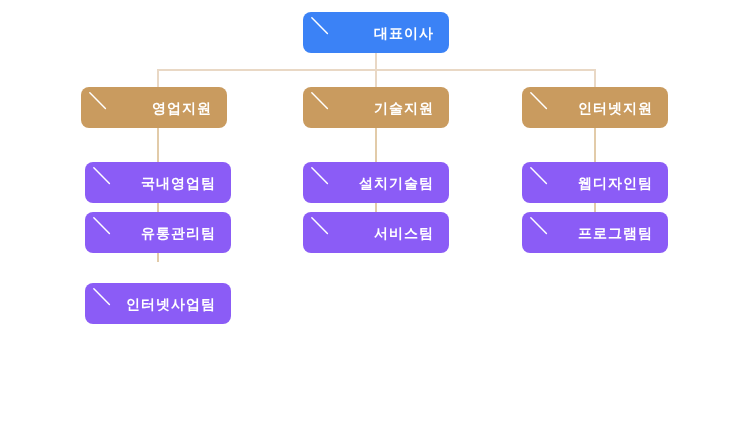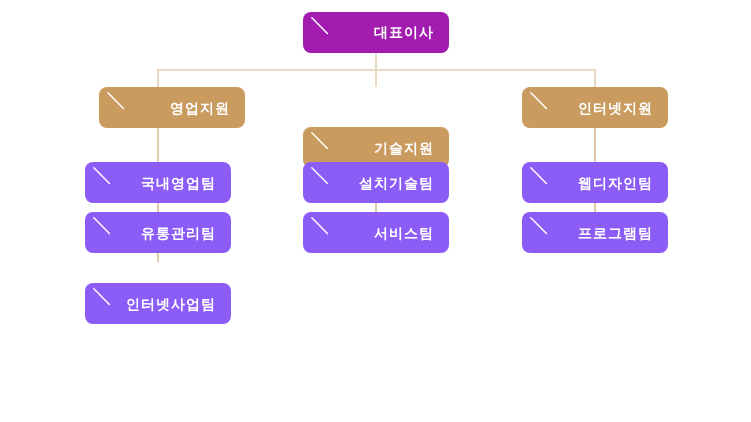--- a/index.html
+++ b/index.html
@@ -25,21 +25,21 @@
     padding-right: 15px;
   }
   .node .label {
     color: #ffffff;
     font-size: 14px;
     font-weight: bold;
     letter-spacing: 1px;
     line-height: 1;
     white-space: nowrap;
   }
-  .node.root  { background: #a21caf; font-family: Liberation Mono, monospace; }
+  .node.root  { background: #3b82f6; }
   .node.group { background: #c99b5f; }
   .node.team  { background: #8b5cf6; }
 
   .shine {
     position: absolute;
     left: 7px;
     top: 4px;
     width: 22px;
     height: 22px;
     pointer-events: none;
@@ -72,28 +72,28 @@
   <div class="conn lower v" style="left:594px; top:128px; height:34px;"></div>
   <div class="conn lower v" style="left:594px; top:203px; height:9px;"></div>
 
   <div class="node root" style="left:303px; top:12px;">
     <svg class="shine" viewBox="0 0 24 24">
       <line x1="2" y1="2" x2="19" y2="19" stroke="#ffffff" stroke-width="1.6" stroke-linecap="round"></line>
     </svg>
     <span class="label">대표이사</span>
   </div>
 
-  <div class="node group" style="left:99px; top:87px;">
+  <div class="node group" style="left:81px; top:87px;">
     <svg class="shine" viewBox="0 0 24 24">
       <line x1="2" y1="2" x2="19" y2="19" stroke="#ffffff" stroke-width="1.6" stroke-linecap="round"></line>
     </svg>
     <span class="label">영업지원</span>
   </div>
 
-  <div class="node group" style="left:303px; top:87px;margin-top:40px;">
+  <div class="node group" style="left:303px; top:87px;">
     <svg class="shine" viewBox="0 0 24 24">
       <line x1="2" y1="2" x2="19" y2="19" stroke="#ffffff" stroke-width="1.6" stroke-linecap="round"></line>
     </svg>
     <span class="label">기술지원</span>
   </div>
 
   <div class="node group" style="left:522px; top:87px;text-align:right;">
     <svg class="shine" viewBox="0 0 24 24">
       <line x1="2" y1="2" x2="19" y2="19" stroke="#ffffff" stroke-width="1.6" stroke-linecap="round"></line>
     </svg>

